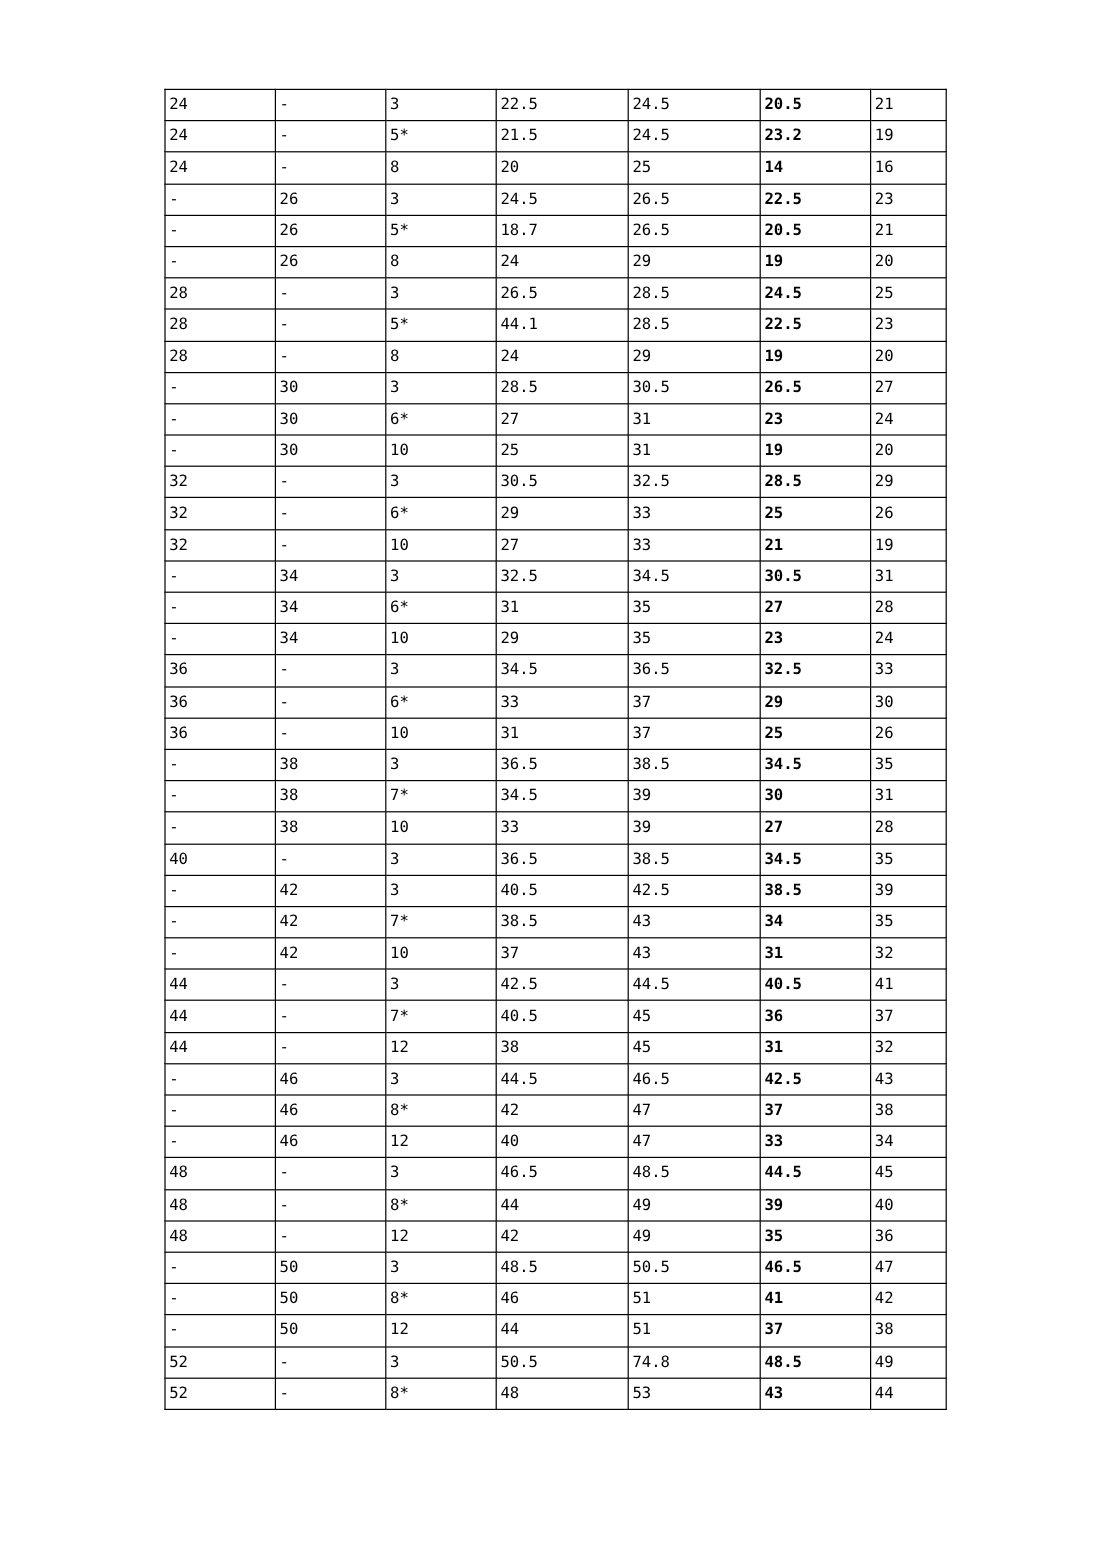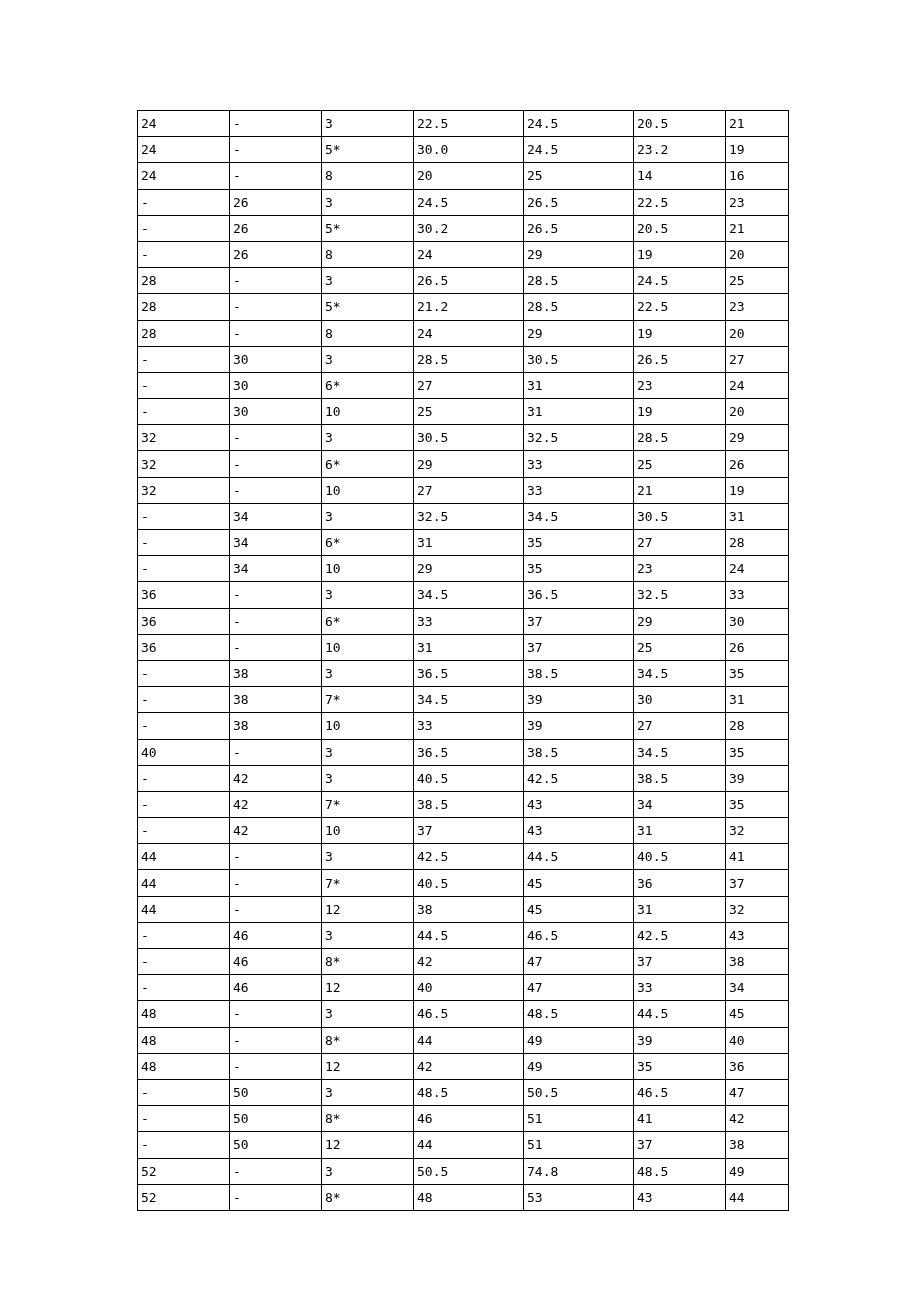--- a/index.html
+++ b/index.html
@@ -6,21 +6,21 @@
     margin: 0;
     padding: 0;
     background: #fff;
     font-family: "SimSun", "NSimSun", "MS Song", "FangSong", monospace;
     font-size: 13px;
     color: #000;
   }
   .page {
     width: 920px;
     min-height: 1302px;
-    padding-top: 110px;
+    padding-top: 74px;
     box-sizing: border-box;
   }
   table {
     border-collapse: collapse;
     margin-left: 137px;
     table-layout: fixed;
   }
   td {
     border: 1px solid #000;
     height: 26.2px;
@@ -28,21 +28,21 @@
     vertical-align: middle;
     box-sizing: border-box;
     white-space: nowrap;
     overflow: hidden;
   }
   .c0 { width: 92px; }
   .c1 { width: 92px; }
   .c2 { width: 92px; }
   .c3 { width: 110px; }
   .c4 { width: 110px; }
-  .c5 { width: 92px; }
+  .c5 { width: 92px; font-weight: bold; }
   .c6 { width: 63px; }
 </style>
 </head>
 <body>
 
 <div class="page">
   <table>
     <tbody id="tbody">
         <tr>
           <td class="c0">24</td>
@@ -50,21 +50,21 @@
           <td class="c2">3</td>
           <td class="c3">22.5</td>
           <td class="c4">24.5</td>
           <td class="c5">20.5</td>
           <td class="c6">21</td>
         </tr>
         <tr>
           <td class="c0">24</td>
           <td class="c1">-</td>
           <td class="c2">5*</td>
-          <td class="c3">30.0</td>
+          <td class="c3">21.5</td>
           <td class="c4">24.5</td>
           <td class="c5">23.2</td>
           <td class="c6">19</td>
         </tr>
         <tr>
           <td class="c0">24</td>
           <td class="c1">-</td>
           <td class="c2">8</td>
           <td class="c3">20</td>
           <td class="c4">25</td>
@@ -77,21 +77,21 @@
           <td class="c2">3</td>
           <td class="c3">24.5</td>
           <td class="c4">26.5</td>
           <td class="c5">22.5</td>
           <td class="c6">23</td>
         </tr>
         <tr>
           <td class="c0">-</td>
           <td class="c1">26</td>
           <td class="c2">5*</td>
-          <td class="c3">30.2</td>
+          <td class="c3">18.7</td>
           <td class="c4">26.5</td>
           <td class="c5">20.5</td>
           <td class="c6">21</td>
         </tr>
         <tr>
           <td class="c0">-</td>
           <td class="c1">26</td>
           <td class="c2">8</td>
           <td class="c3">24</td>
           <td class="c4">29</td>
@@ -104,21 +104,21 @@
           <td class="c2">3</td>
           <td class="c3">26.5</td>
           <td class="c4">28.5</td>
           <td class="c5">24.5</td>
           <td class="c6">25</td>
         </tr>
         <tr>
           <td class="c0">28</td>
           <td class="c1">-</td>
           <td class="c2">5*</td>
-          <td class="c3">21.2</td>
+          <td class="c3">44.1</td>
           <td class="c4">28.5</td>
           <td class="c5">22.5</td>
           <td class="c6">23</td>
         </tr>
         <tr>
           <td class="c0">28</td>
           <td class="c1">-</td>
           <td class="c2">8</td>
           <td class="c3">24</td>
           <td class="c4">29</td>

